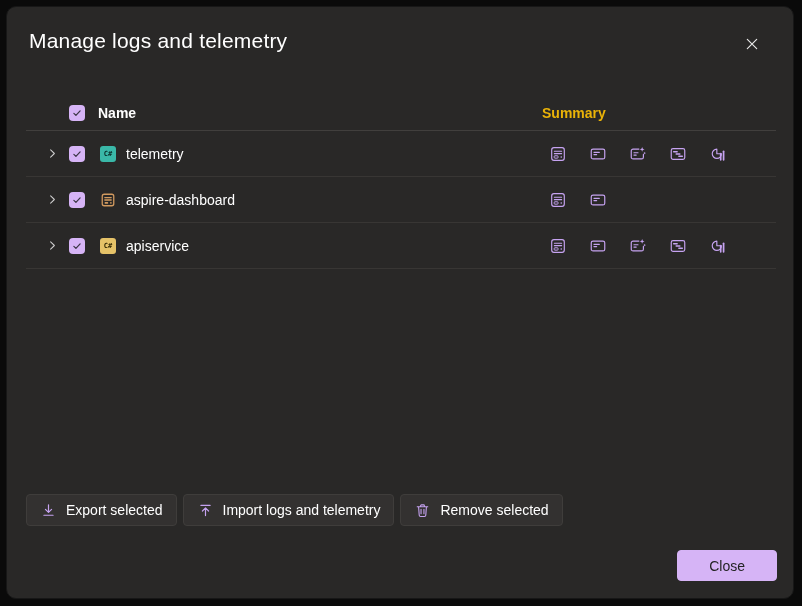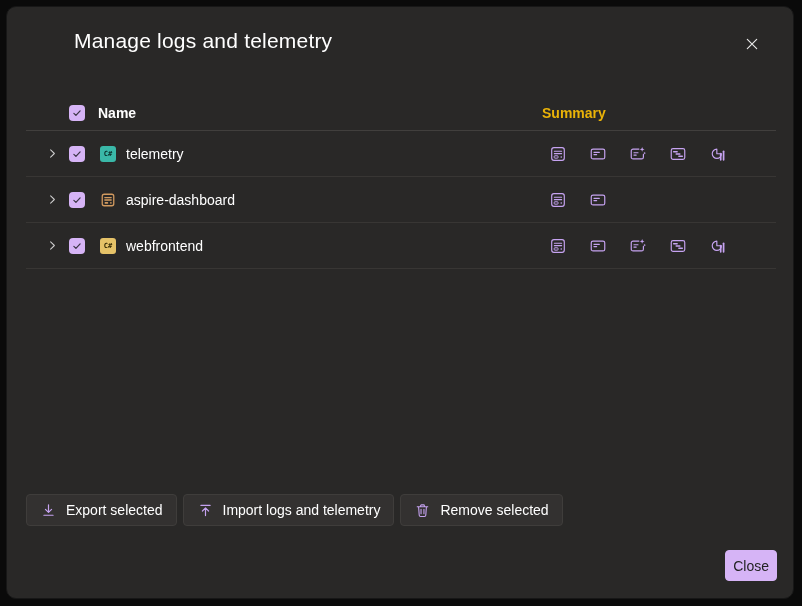--- a/index.html
+++ b/index.html
@@ -6,21 +6,21 @@
   html,body { width:802px; height:606px; background:#0a0a0a; font-family:"Liberation Sans", sans-serif; overflow:hidden; }
 
   .dialog {
     position:absolute; left:6px; top:6px; width:788px; height:593px;
     background:#292827; border-radius:10px; border:1px solid #171717;
     color:#ffffff;
   }
 
   .dialog-title {
     position:absolute; left:22px; top:22px;
-    font-size:21px; font-weight:400; color:#ffffff; letter-spacing:.2px;margin-left:45px;
+    font-size:21px; font-weight:400; color:#ffffff; letter-spacing:.2px;
   }
   .close-x {
     position:absolute; right:30px; top:26px; width:22px; height:22px;
     display:flex; align-items:center; justify-content:center; cursor:pointer;
     color:#e8e8e8; border-radius:4px;
   }
 
   .table { position:absolute; left:19px; right:17px; top:88px; }
   .thead {
     display:flex; align-items:center; height:36px;
@@ -58,21 +58,21 @@
     height:32px; display:inline-flex; align-items:center; gap:9px; padding:0 13px;
     background:#333130; border:1px solid #3f3d3b; border-radius:4px;
     color:#ffffff; font-size:14px; font-family:inherit; cursor:pointer; white-space:nowrap;
   }
   .btn + .btn { margin-left:6px; }
   .btn .b-icon { color:var(--icon-purple); display:flex; }
   .btn-import { margin-left:auto; }
 
   .close-row { position:absolute; right:16px; top:543px; }
   .btn-close {
-    height:31px; padding:0 7px; background:var(--accent); border:1px solid var(--accent);
+    height:31px; padding:0 31px; background:var(--accent); border:1px solid var(--accent);
     border-radius:4px; color:#242424; font-size:14px; font-weight:400; font-family:inherit; cursor:pointer;
   }
   svg { display:block; }
 </style>
 </head>
 <body>
 
 <svg width="0" height="0" style="position:absolute">
   <defs>
     <symbol id="i-chevron" viewBox="0 0 20 20">
@@ -240,21 +240,21 @@
             </svg>
           </span>
           <span class="checkbox">
             <svg width="12" height="12">
               <use href="#i-check"></use>
             </svg>
           </span>
           <span class="res-icon">
             <span class="badge" style="background:#e5c268;color:#332905">C#</span>
           </span>
-          <span class="row-name">webfrontend</span>
+          <span class="row-name">apiservice</span>
           <span class="summary-cols">
             <span class="sum-slot">
               <svg width="18" height="18">
                 <use href="#i-console"></use>
               </svg>
             </span>
             <span class="sum-slot">
               <svg width="18" height="18">
                 <use href="#i-slide"></use>
               </svg>

